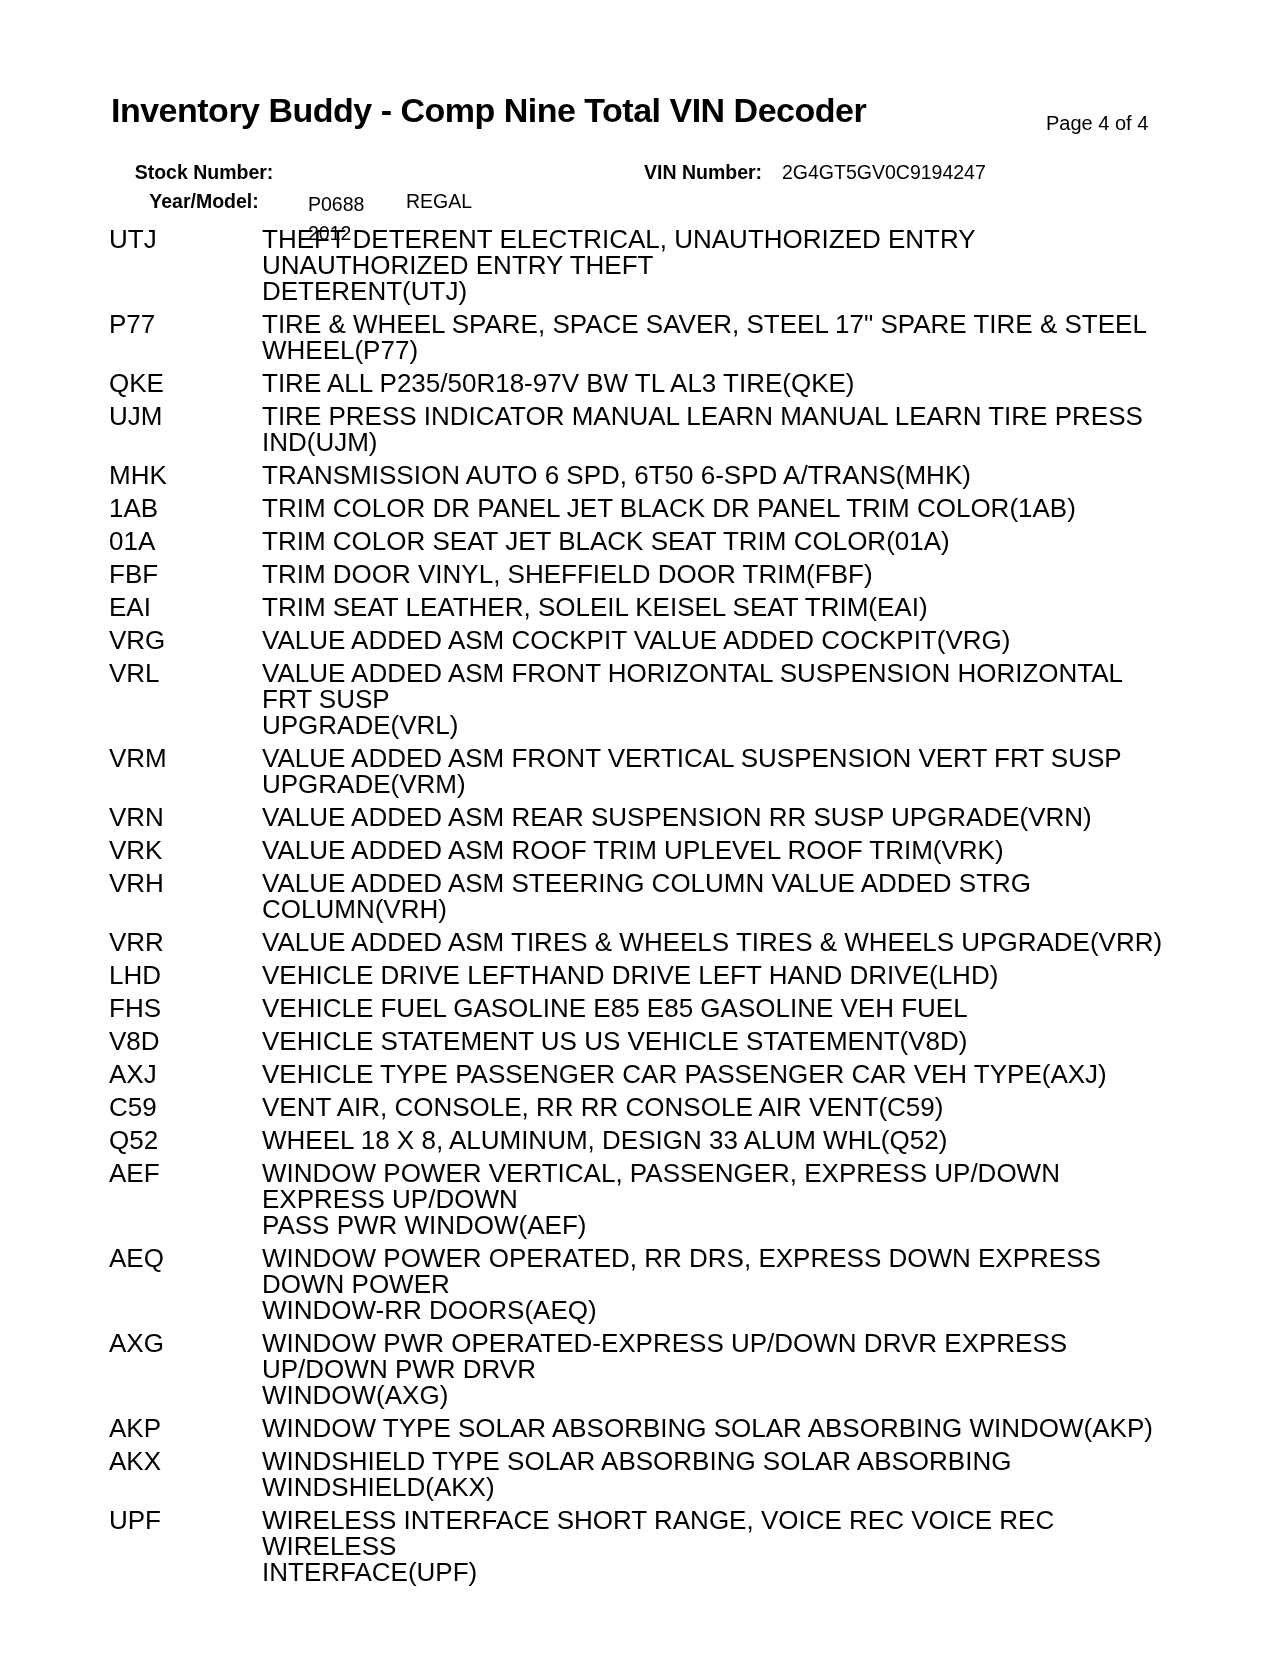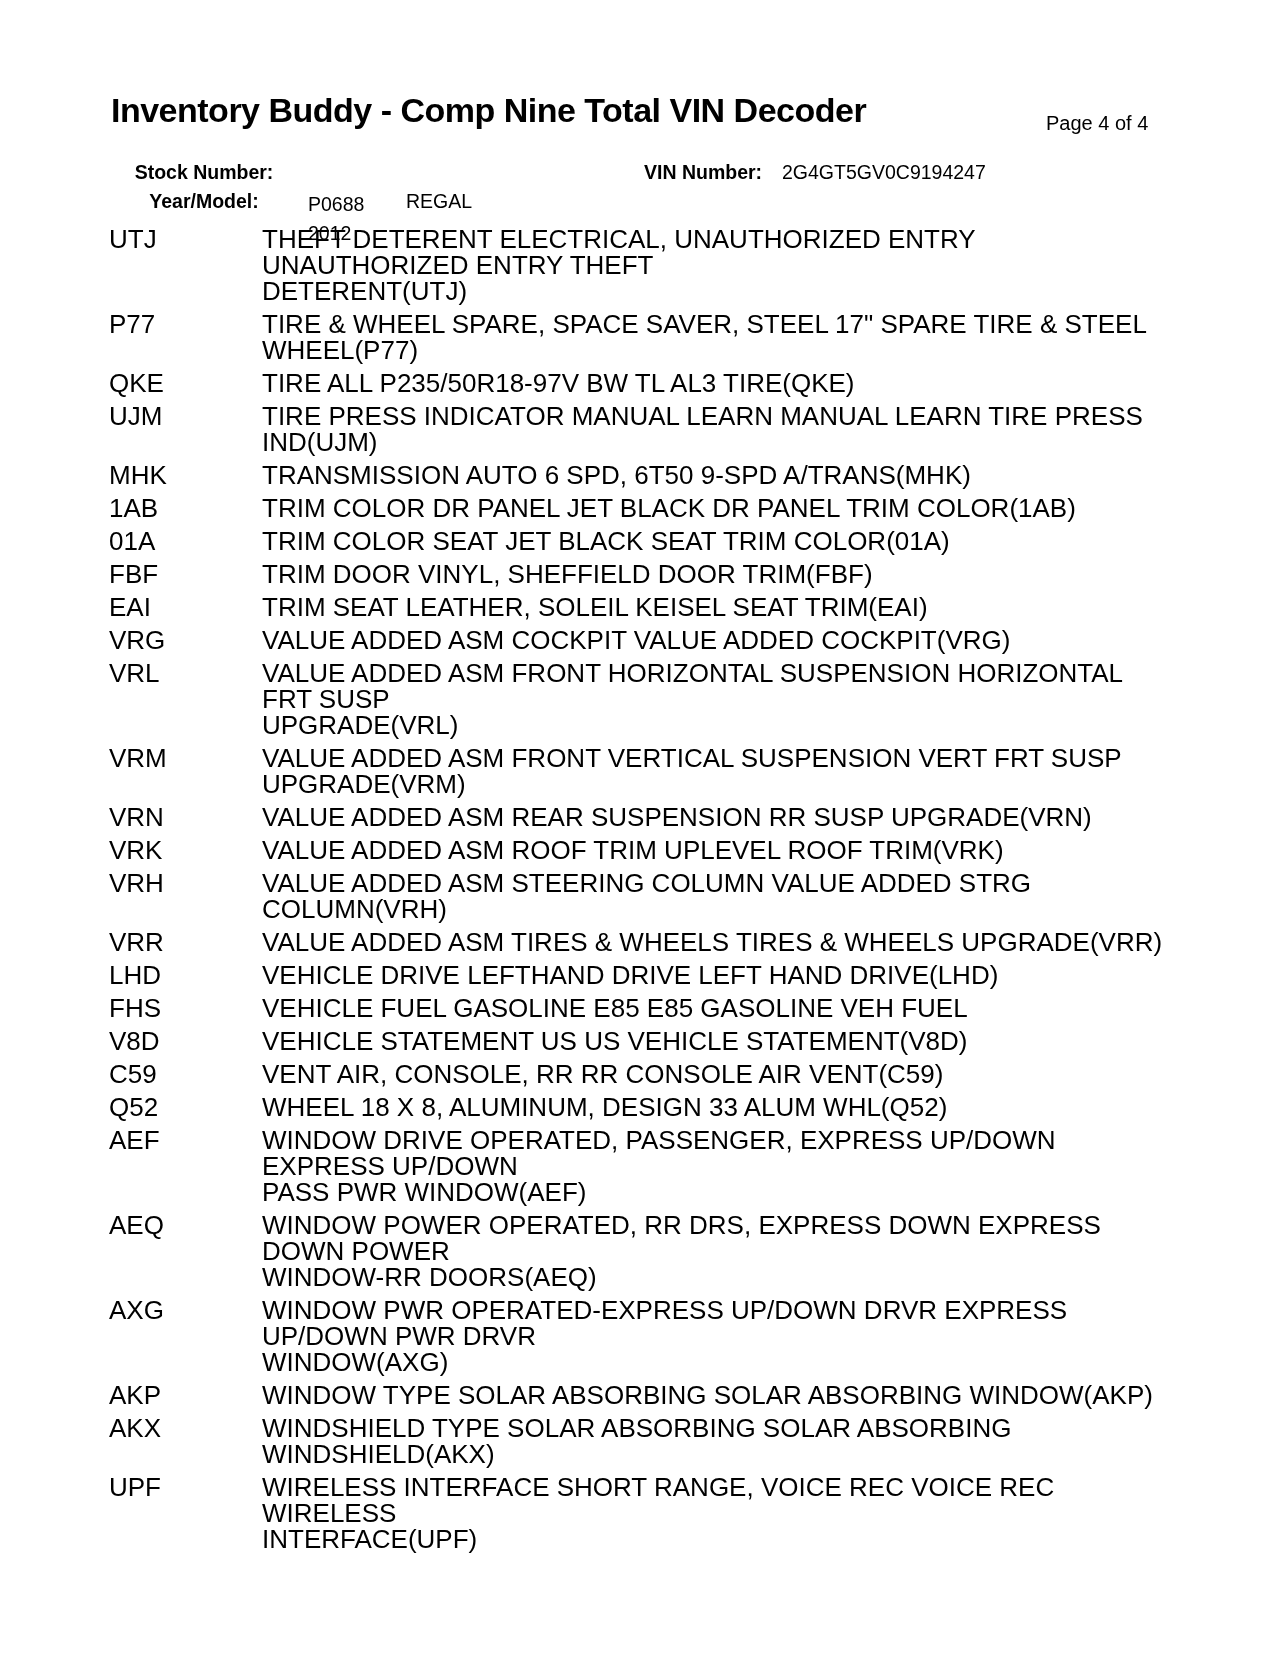--- a/index.html
+++ b/index.html
@@ -78,21 +78,21 @@
   </div>
 
   <div class="option-row">
     <span class="code">UJM</span>
     <span class="desc">TIRE PRESS INDICATOR MANUAL LEARN MANUAL LEARN TIRE PRESS IND(UJM)</span>
   </div>
 
 
   <div class="option-row">
     <span class="code">MHK</span>
-    <span class="desc">TRANSMISSION AUTO 6 SPD, 6T50 9-SPD A/TRANS(MHK)</span>
+    <span class="desc">TRANSMISSION AUTO 6 SPD, 6T50 6-SPD A/TRANS(MHK)</span>
   </div>
 
   <div class="option-row">
     <span class="code">1AB</span>
     <span class="desc">TRIM COLOR DR PANEL JET BLACK DR PANEL TRIM COLOR(1AB)</span>
   </div>
 
   <div class="option-row">
     <span class="code">01A</span>
     <span class="desc">TRIM COLOR SEAT JET BLACK SEAT TRIM COLOR(01A)</span>
@@ -152,34 +152,38 @@
   <div class="option-row">
     <span class="code">FHS</span>
     <span class="desc">VEHICLE FUEL GASOLINE E85 E85 GASOLINE VEH FUEL</span>
   </div>
 
   <div class="option-row">
     <span class="code">V8D</span>
     <span class="desc">VEHICLE STATEMENT US US VEHICLE STATEMENT(V8D)</span>
   </div>
 
+  <div class="option-row">
+    <span class="code">AXJ</span>
+    <span class="desc">VEHICLE TYPE PASSENGER CAR PASSENGER CAR VEH TYPE(AXJ)</span>
+  </div>
 
   <div class="option-row">
     <span class="code">C59</span>
     <span class="desc">VENT AIR, CONSOLE, RR RR CONSOLE AIR VENT(C59)</span>
   </div>
 
   <div class="option-row">
     <span class="code">Q52</span>
     <span class="desc">WHEEL 18 X 8, ALUMINUM, DESIGN 33 ALUM WHL(Q52)</span>
   </div>
 
   <div class="option-row">
     <span class="code">AEF</span>
-    <span class="desc">WINDOW DRIVE OPERATED, PASSENGER, EXPRESS UP/DOWN EXPRESS UP/DOWN
+    <span class="desc">WINDOW POWER VERTICAL, PASSENGER, EXPRESS UP/DOWN EXPRESS UP/DOWN
 PASS PWR WINDOW(AEF)</span>
   </div>
 
   <div class="option-row">
     <span class="code">AEQ</span>
     <span class="desc">WINDOW POWER OPERATED, RR DRS, EXPRESS DOWN EXPRESS DOWN POWER
 WINDOW-RR DOORS(AEQ)</span>
   </div>
 
   <div class="option-row">

